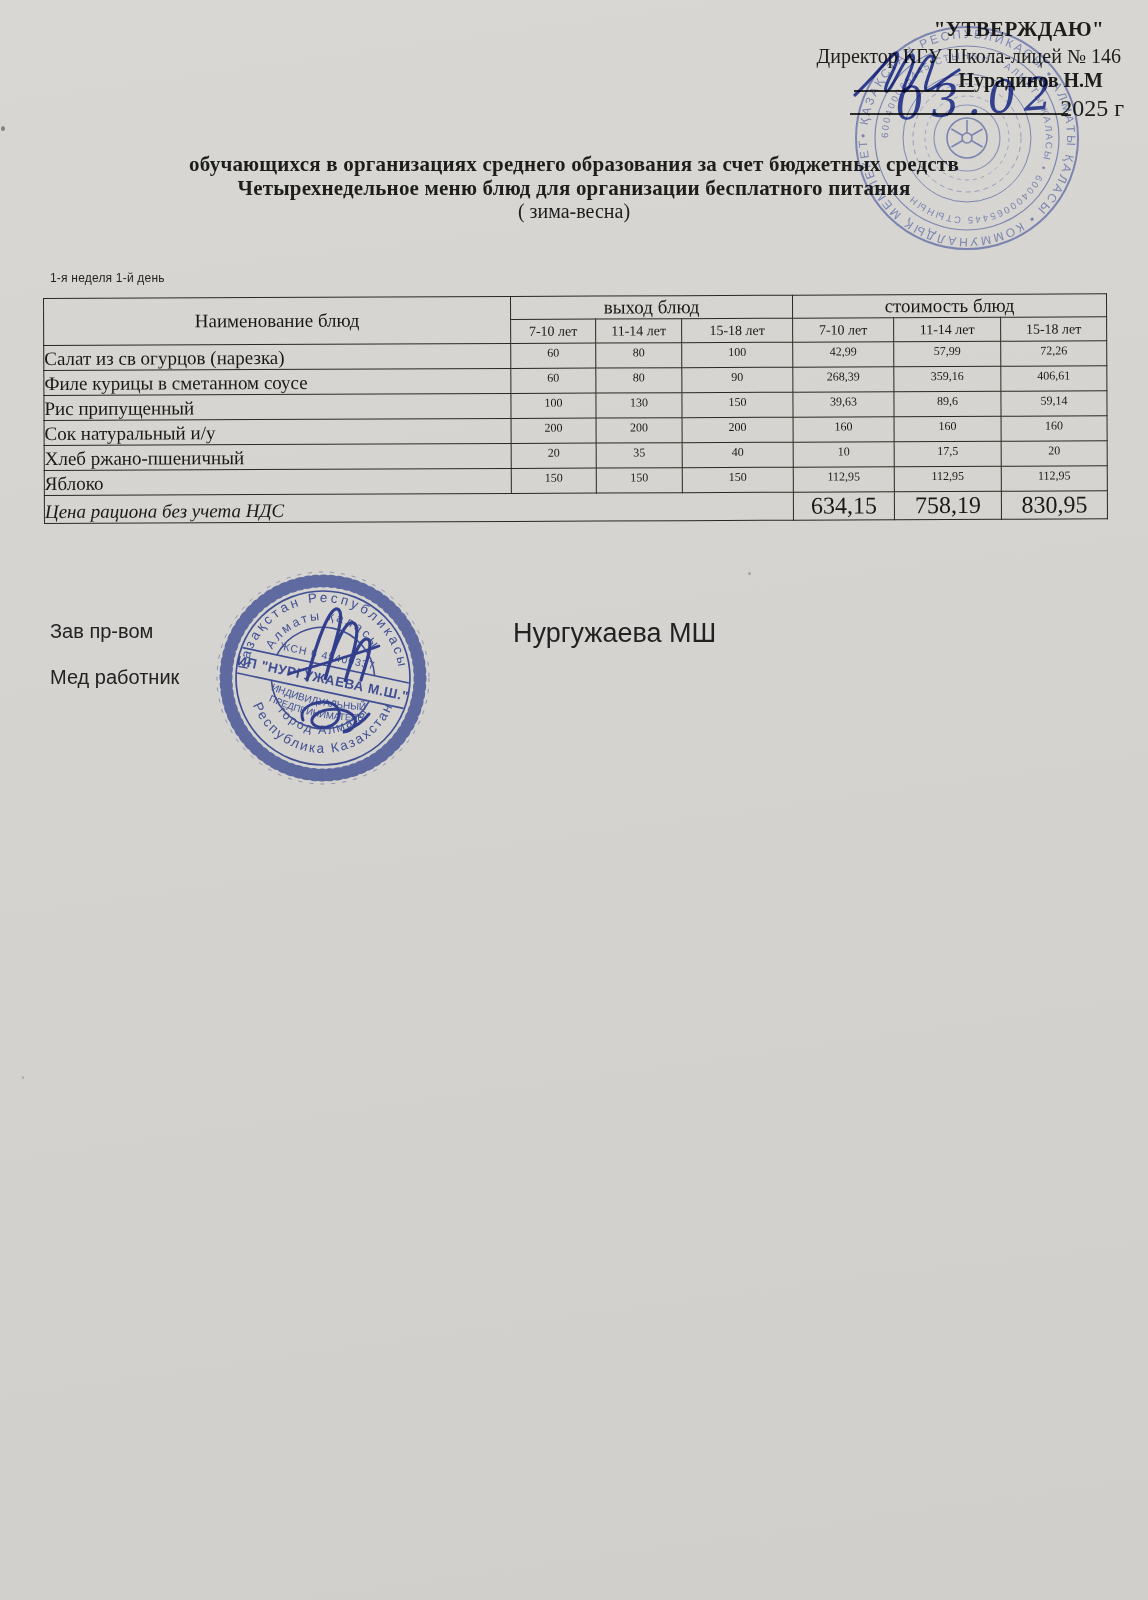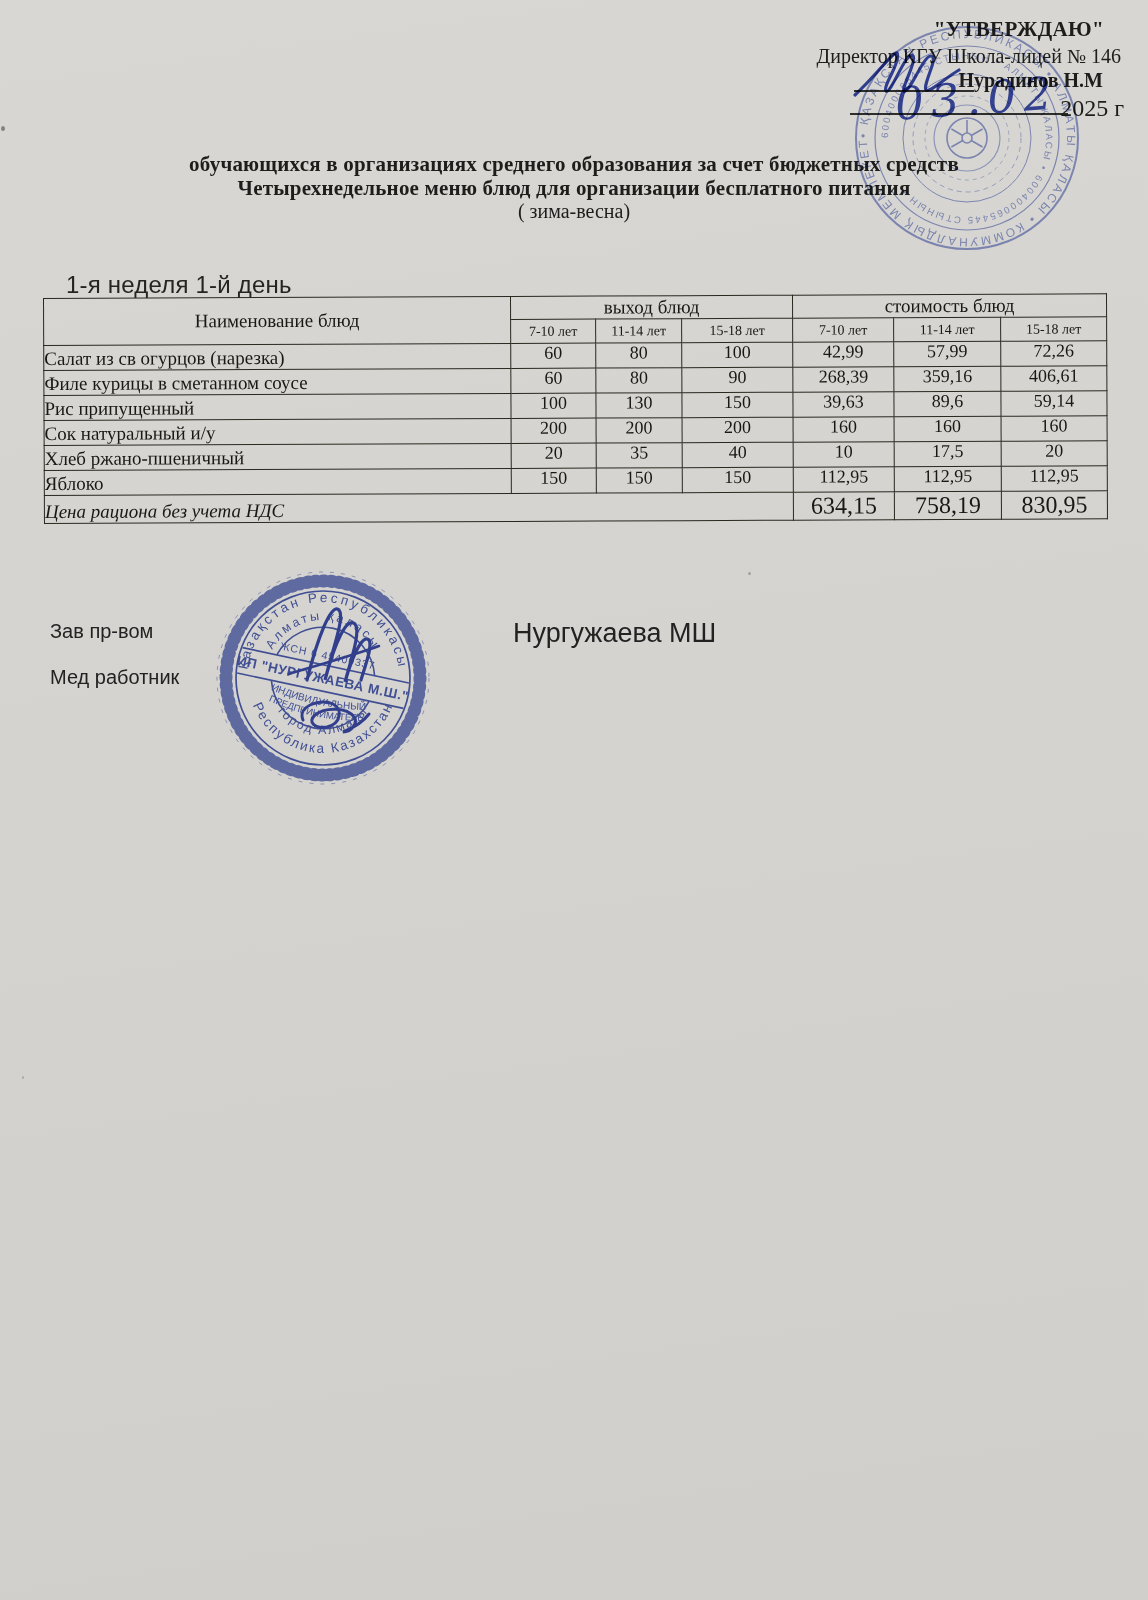--- a/index.html
+++ b/index.html
@@ -19,34 +19,34 @@
   .hand-date{
     left:895px;top:72px;font-size:45px;font-style:italic;
     font-family:"DejaVu Serif",serif;color:#2c3ea6;letter-spacing:7px;
     transform:rotate(-4deg);mix-blend-mode:multiply;opacity:.92;
   }
   .pen-svg{mix-blend-mode:multiply;}
   
   .doc-title{top:152px;left:0;width:100%;text-align:center;font-size:21px;font-weight:bold;line-height:24px;letter-spacing:.2px;}
   .doc-subtitle{top:200px;left:0;width:100%;text-align:center;font-size:20px;font-weight:normal;}
   
-  .section-label{top:271px;left:50px;font-family:"Liberation Sans",sans-serif;font-size:24px;color:#242422;letter-spacing:.2px;margin-left:16px;}
+  .section-label{top:271px;left:50px;font-family:"Liberation Sans",sans-serif;font-size:12px;color:#242422;letter-spacing:.2px;}
   
   table.menu{
     position:absolute;left:43px;top:298px;width:1063px;
     border-collapse:collapse;table-layout:fixed;
     transform:rotate(-0.25deg);transform-origin:left top;
     font-size:19px;color:#181815;
   }
   table.menu th,table.menu td{border:1.8px solid #2a281f;padding:0;font-weight:normal;}
   th.h-name{font-size:19px;vertical-align:middle;text-align:center;}
   th.h-group{height:20px;font-size:19px;text-align:center;vertical-align:middle;}
   th.h-age{height:23px;font-size:14px;text-align:center;vertical-align:middle;}
   td.c-name{height:24px;text-align:left;vertical-align:bottom;padding:0 0 1px 6px;font-size:19px;}
-  td.c-num{text-align:center;vertical-align:top;font-size:18px;line-height:19px;padding-top:1px;border-radius:11px;}
+  td.c-num{text-align:center;vertical-align:top;font-size:12px;line-height:19px;padding-top:1px;border-radius:11px;}
   td.c-total-label{height:21px;font-style:italic;font-size:19px;vertical-align:bottom;padding:0 0 2px 6px;}
   td.c-total{text-align:center;vertical-align:middle;font-weight:bold;font-size:24px;}
   
   .sign-label{font-family:"Liberation Sans",sans-serif;font-size:20px;color:#222;}
   .zav{top:620px;left:50px;}
   .med{top:666px;left:50px;}
   .sign-name{top:618px;left:513px;font-family:Liberation Sans, sans-serif;font-size:27px;color:#222;}
   
   .stamp{mix-blend-mode:multiply;}
   .speck{position:absolute;background:#83827e;border-radius:50%;}

